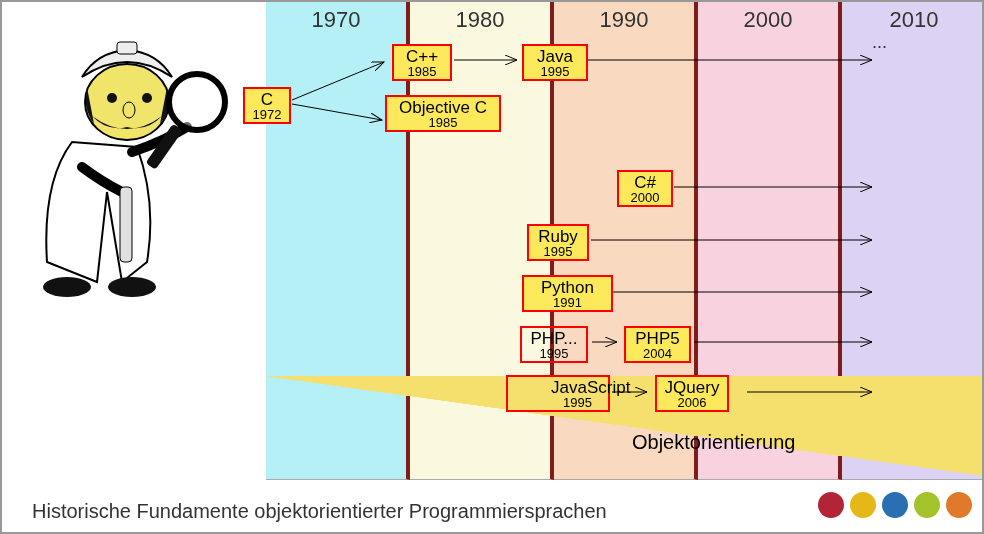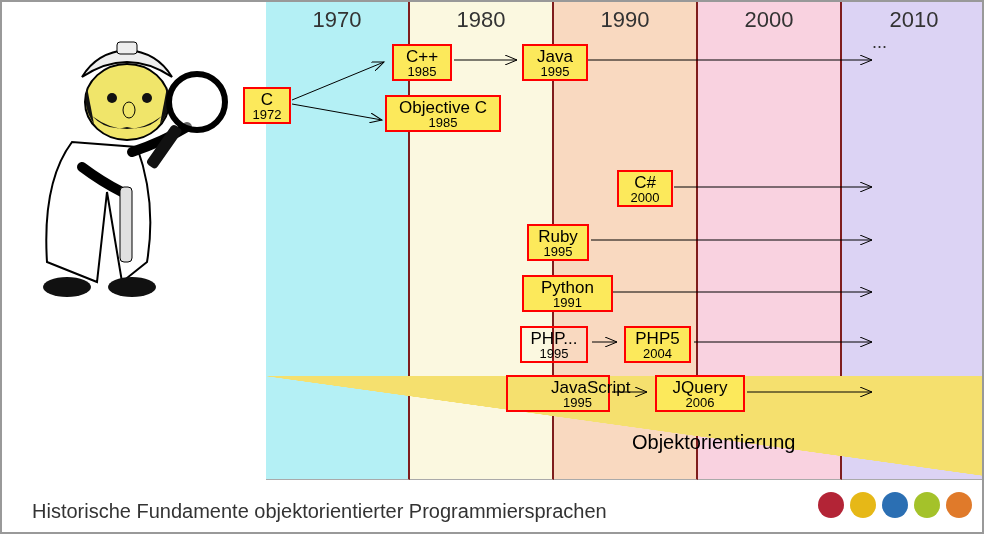--- a/index.html
+++ b/index.html
@@ -1,18 +1,18 @@
 <!DOCTYPE html>
 <html><head>
 <meta charset="utf-8">
 <style>
   * { box-sizing: border-box; margin: 0; padding: 0; }
   body { font-family: Arial, sans-serif; width: 984px; height: 534px; position: relative; border: 2px solid #999; background: #fff; overflow: hidden; }
   .timeline { position: absolute; left: 264px; top: 0; width: 720px; height: 478px; }
-  .decade { position: absolute; top: 0; height: 478px; width: 144px; border-right: 2px solid #7f1d1d; border-bottom: 1px solid #aaa; }
+  .decade { position: absolute; top: 0; height: 478px; width: 144px; border-right: 4px solid #7f1d1d; border-bottom: 1px solid #aaa; }
   .decade-label { text-align: center; font-size: 22px; color: #333; padding-top: 5px; }
   .d1970 { left: 0;    background: #b4f0f5; }
   .d1980 { left: 144px; background: #fbf8e0; }
   .d1990 { left: 288px; background: #f9d9c0; }
   .d2000 { left: 432px; background: #f9d2e0; }
   .d2010 { left: 576px; background: #dcd3f4; border-right: none; }
   .footer { position: absolute; left: 30px; top: 498px; font-size: 20px; color: #333; }
   .dots { position: absolute; right: 10px; top: 490px; display: flex; gap: 6px; }
   .dot { width: 26px; height: 26px; border-radius: 50%; }
   .lang-box { position: absolute; border: 2px solid #f00; background: #fce95b; text-align: center; font-size: 17px; line-height: 1.0; padding: 2px 4px 1px; }
@@ -77,21 +77,21 @@
 <div class="lang-box" style="left:241px; top:85px; width:48px;"><span>C</span><span class="yr">1972</span></div>
 <div class="lang-box" style="left:390px; top:42px; width:60px;"><span>C++</span><span class="yr">1985</span></div>
 <div class="lang-box" style="left:383px; top:93px; width:116px;"><span>Objective C</span><span class="yr">1985</span></div>
 <div class="lang-box" style="left:520px; top:42px; width:66px;"><span>Java</span><span class="yr">1995</span></div>
 <div class="lang-box" style="left:615px; top:168px; width:56px;"><span>C#</span><span class="yr">2000</span></div>
 <div class="lang-box" style="left:525px; top:222px; width:62px;"><span>Ruby</span><span class="yr">1995</span></div>
 <div class="lang-box" style="left:520px; top:273px; width:91px;"><span>Python</span><span class="yr">1991</span></div>
 <div class="lang-box nofill" style="left:518px; top:324px; width:68px;"><span>PHP...</span><span class="yr">1995</span></div>
 <div class="lang-box" style="left:622px; top:324px; width:67px;"><span>PHP5</span><span class="yr">2004</span></div>
 <div class="lang-box nofill" style="left:504px; top:373px; width:104px;padding-left:43px;"><span>JavaScript</span><span class="yr">1995</span></div>
-<div class="lang-box" style="left:653px; top:373px; width:90px;"><span>JQuery</span><span class="yr">2006</span></div>
+<div class="lang-box" style="left:653px; top:373px; width:74px;"><span>JQuery</span><span class="yr">2006</span></div>
 
 <svg class="detective" viewBox="0 0 220 270">
 
   <path d="M60 110 Q30 150 35 230 L85 250 L95 160 L110 250 L135 230 Q145 170 125 115 Z" fill="#fff" stroke="#000" stroke-width="2"></path>
 
   <ellipse cx="55" cy="255" rx="24" ry="10" fill="#111"></ellipse>
     <ellipse cx="120" cy="255" rx="24" ry="10" fill="#111"></ellipse>
 
   <path d="M70 135 Q90 150 110 160" fill="none" stroke="#000" stroke-width="10" stroke-linecap="round"></path>
   <rect x="108" y="155" width="12" height="75" rx="4" fill="#e0e0e0" stroke="#000"></rect>

